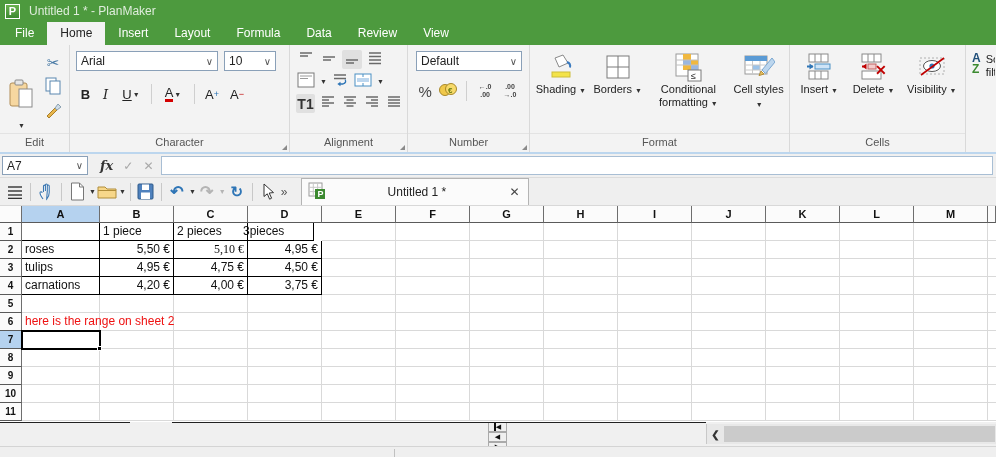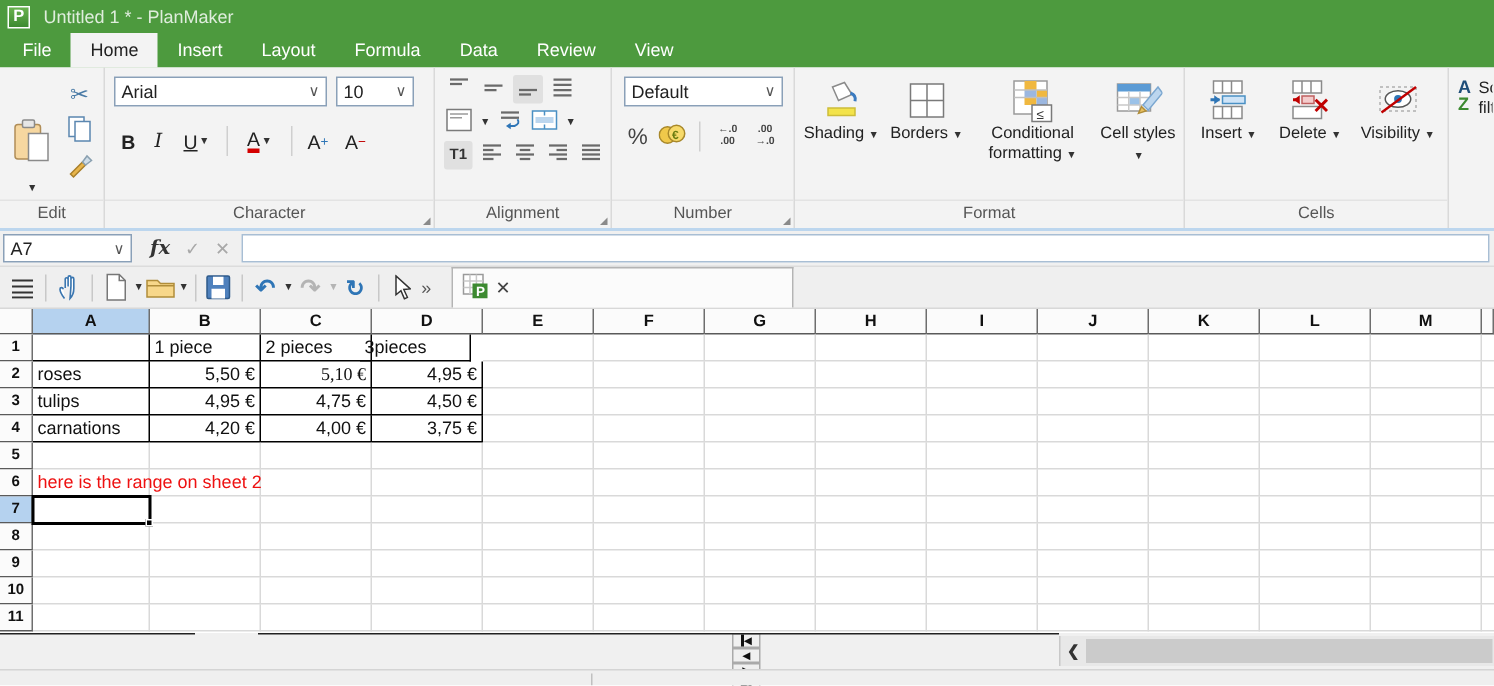--- a/index.html
+++ b/index.html
@@ -41,21 +41,21 @@
   .fmtb { font-size: 13px; width: 19px; height: 22px; }
   .divv { width: 1px; height: 20px; background: #cfcfcf; margin: 0 4px; }
   .fc-a { font-size: 13px; border-bottom: 3px solid #d40000; line-height: 13px; }
   .supp { font-size: 9px; vertical-align: super; }
 
   
   .g-align { width: 118px; padding: 5px 4px 0 6px; }
   .alrow { display: flex; align-items: center; gap: 3px; margin-bottom: 3px; }
   .alrow .icobtn { width: 20px; height: 19px; }
   .icobtn.on { background: #e0e0e0; }
-  .tdir { font-size: 10px; font-weight: bold; color: #333; width: 22px; height: 22px; }
+  .tdir { font-size: 14px; font-weight: bold; color: #333; width: 22px; height: 22px; }
 
   
   .g-num { width: 122px; padding: 6px 8px 0 8px; }
   .numrow { display: flex; align-items: center; margin-top: 10px; gap: 3px; }
   .pct { font-size: 15px; color: #444; width: 20px; height: 20px; }
   .dec2 { display: flex; flex-direction: column; font-size: 7px; font-weight: bold; color: #444; line-height: 8px; width: 24px; align-items: center; }
 
   
   .g-format { width: 260px; display: flex; justify-content: space-around; padding: 4px 2px 0 2px; }
   .g-cells { width: 176px; display: flex; justify-content: space-around; padding: 4px 2px 0 2px; }
@@ -527,20 +527,21 @@
   <div class="doctab">
     <span><svg width="19" height="17">
           <rect x="1" y="1" width="13" height="13" fill="#fff" stroke="#9a9a9a"></rect>
           <line x1="1" y1="5.3" x2="14" y2="5.3" stroke="#c8c8c8"></line>
           <line x1="1" y1="9.6" x2="14" y2="9.6" stroke="#c8c8c8"></line>
           <line x1="5.3" y1="1" x2="5.3" y2="14" stroke="#c8c8c8"></line>
           <line x1="9.6" y1="1" x2="9.6" y2="14" stroke="#c8c8c8"></line>
           <rect x="7" y="7" width="10" height="10" fill="#3c8a30"></rect>
           <text x="9.4" y="15.4" fill="#fff" font-size="9" font-weight="bold">P</text>
         </svg></span>
+    <span class="ttitle">Untitled 1 *</span>
     <span class="tclose">✕</span>
   </div>
 </div>
 
 <div class="grid" id="grid">
     <div class="corner"></div>
     <div class="hcell hl" style="left: 22px; top: 0px; width: 78px; height: 17px; line-height: 16px;">A</div>
     <div class="hcell" style="left: 100px; top: 0px; width: 74px; height: 17px; line-height: 16px;">B</div>
     <div class="hcell" style="left: 174px; top: 0px; width: 74px; height: 17px; line-height: 16px;">C</div>
     <div class="hcell" style="left: 248px; top: 0px; width: 74px; height: 17px; line-height: 16px;">D</div>

